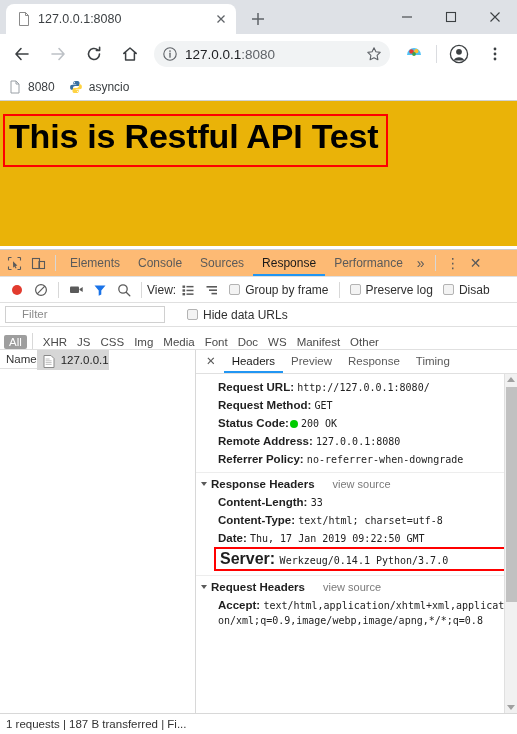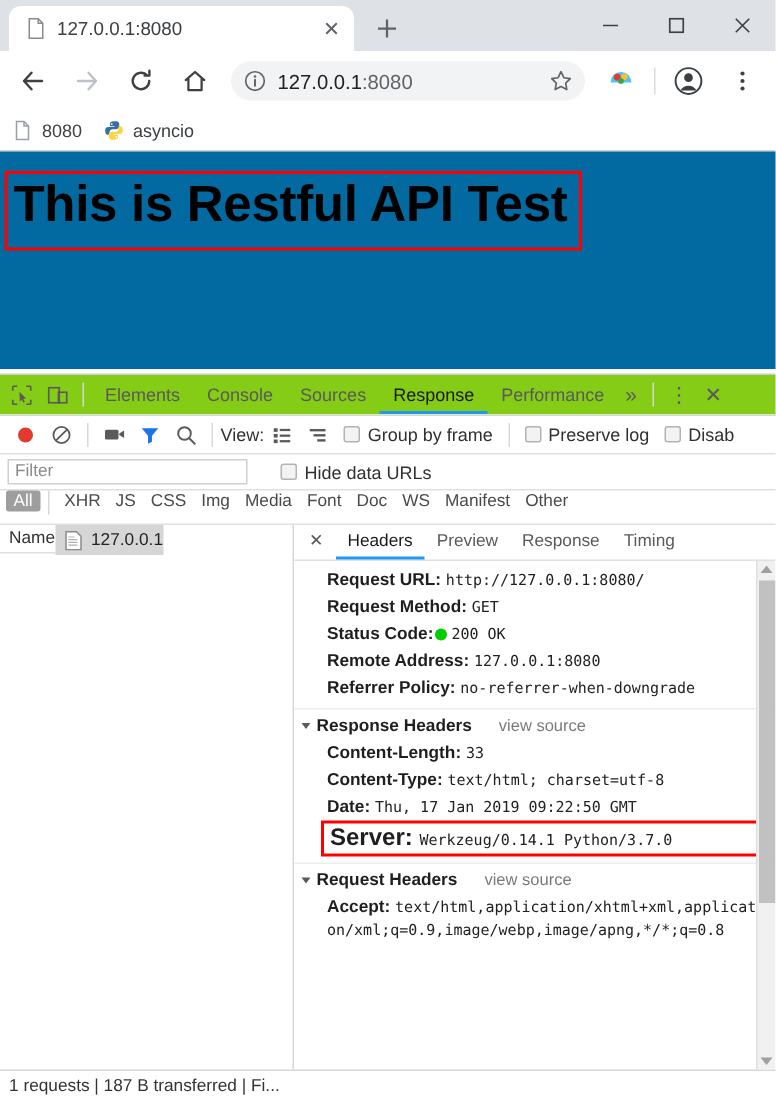--- a/index.html
+++ b/index.html
@@ -41,41 +41,41 @@
   .sep{width:1px;height:18px;background:#dadce0;margin:0 4px;flex:0 0 auto;}
 
   
   .bookmarks{height:26px;background:#fff;display:flex;align-items:center;padding:0 8px;box-sizing:border-box;}
   .bm{display:flex;align-items:center;margin-right:14px;}
   .bm .bmi{width:14px;height:14px;margin-right:6px;flex:0 0 auto;}
   .bm .bml{font-size:12px;color:#3c4043;white-space:nowrap;}
   .chrome-bottom{height:1px;background:#cfd2d4;}
 
   
-  .viewport{height:145px;background:#0369a1;position:relative;overflow:hidden;}
+  .viewport{height:145px;background:#eab308;position:relative;overflow:hidden;}
   .redbox-head{
     position:absolute;left:3px;top:13px;width:385px;height:53px;
     border:2px solid #ff0000;box-sizing:border-box;
   }
   .h1{
     position:absolute;left:9px;top:16px;
     font-size:34px;font-weight:bold;color:#000;
     font-family:"Liberation Sans",sans-serif;letter-spacing:-.2px;
     white-space:nowrap;
   }
 
   
   .devtools{
     position:absolute;left:0;top:249px;width:517px;height:485px;
     background:#fff;border-top:1px solid #cdcdcd;box-sizing:border-box;
     display:flex;flex-direction:column;
   }
   .dt-tabs{
     height:27px;border-bottom:1px solid #e0e0e0;display:flex;align-items:center;
-    padding:0 2px;box-sizing:border-box;flex:0 0 auto;background:#84cc16;
+    padding:0 2px;box-sizing:border-box;flex:0 0 auto;background:#fdba74;
   }
   .dt-ico{width:24px;height:24px;display:flex;align-items:center;justify-content:center;flex:0 0 auto;}
   .dtsep{width:1px;height:16px;background:#d8d8d8;margin:0 5px;flex:0 0 auto;}
   .dt-tab{
     font-size:12px;color:#5a5a5a;padding:0 9px;line-height:26px;height:26px;
     white-space:nowrap;flex:0 0 auto;box-sizing:border-box;
   }
   .dt-tab.sel{color:#1a1a1a;border-bottom:2px solid #2196f3;}
   .dt-more{font-size:14px;color:#5a5a5a;padding:0 5px;flex:0 0 auto;}
 
@@ -89,25 +89,25 @@
     border-radius:2px;box-sizing:border-box;flex:0 0 auto;margin-right:5px;
   }
   .cgroup{display:flex;align-items:center;margin:0 5px;flex:0 0 auto;}
 
   .dt-filter{
     height:24px;border-bottom:1px solid #e0e0e0;display:flex;align-items:center;
     padding:0 5px;box-sizing:border-box;flex:0 0 auto;
   }
   .finput{
     width:160px;height:17px;border:1px solid #d0d0d0;background:#fff;
-    font-size:11.5px;color:#8a8a8a;padding:0 4px;box-sizing:border-box;
+    font-size:11.5px;color:#8a8a8a;padding:0 16px;box-sizing:border-box;
     line-height:15px;flex:0 0 auto;
   }
   .dt-types{
-    height:23px;border-bottom:1px solid #e0e0e0;display:flex;align-items:flex-start;
+    height:23px;border-bottom:1px solid #e0e0e0;display:flex;align-items:flex-end;
     padding:0 4px;box-sizing:border-box;flex:0 0 auto;
   }
   .ty{font-size:11.5px;color:#4a4a4a;padding:1px 5px;white-space:nowrap;flex:0 0 auto;}
   .ty.on{background:#9e9e9e;color:#fff;border-radius:2px;}
 
   .dt-body{flex:1 1 auto;display:flex;min-height:0;}
   .reqpane{width:195px;flex:0 0 auto;border-right:1px solid #d8d8d8;display:flex;flex-direction:row;background:#fff;}
   .reqhead{
     height:19px;border-bottom:1px solid #e0e0e0;font-size:11.5px;color:#333;
     padding-left:6px;line-height:19px;box-sizing:border-box;flex:0 0 auto;

